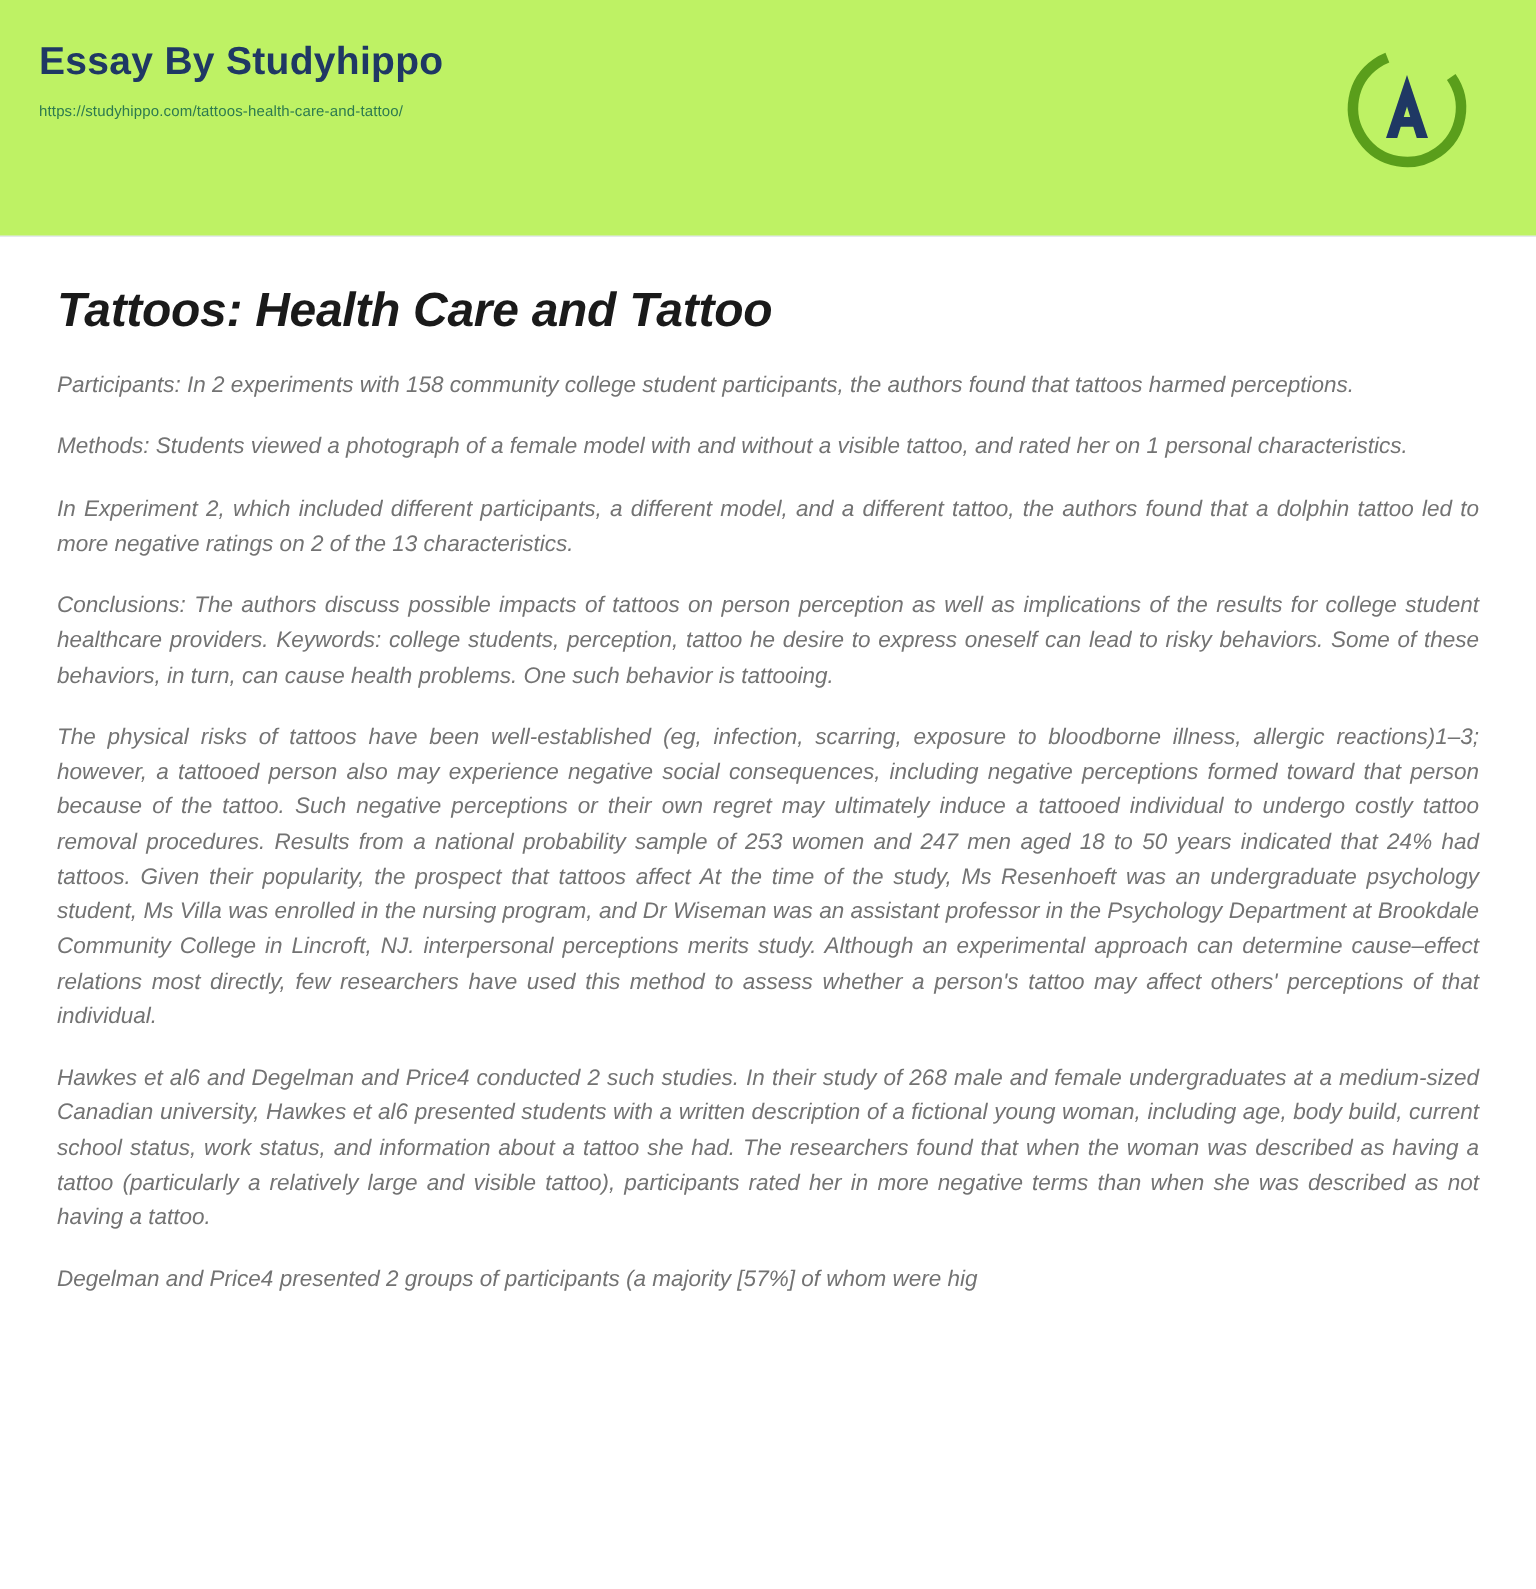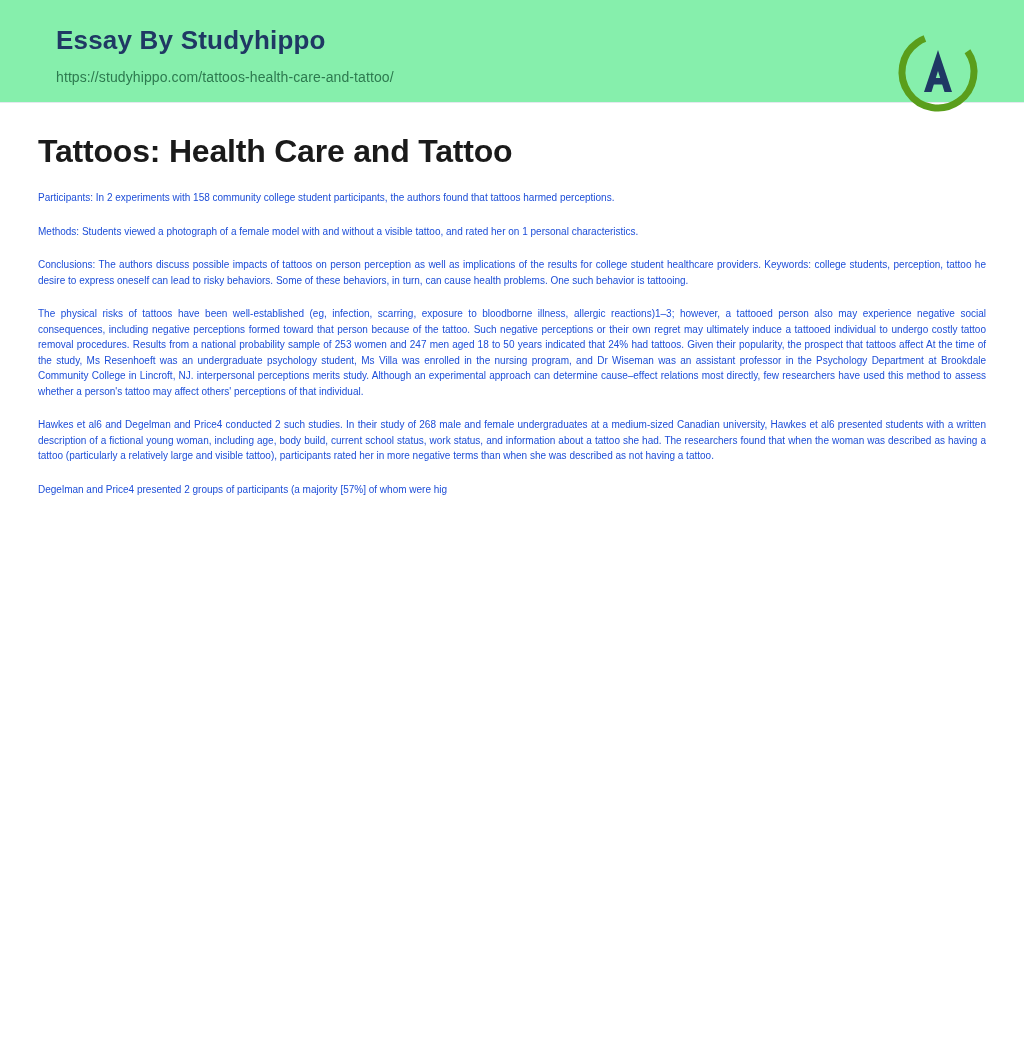--- a/index.html
+++ b/index.html
@@ -11,65 +11,66 @@
     font-family: "Liberation Sans", sans-serif;
   }
   .page {
     width: 1024px;
     min-height: 1059px;
     background: #ffffff;
     position: relative;
   }
   
   .header {
-    background: #86efac;
+    background: #bef264;
     border-bottom: 1px solid #e4e9ef;
-    height: 103px;
-    padding: 26px 38px 0 56px;
+    height: 158px;
+    padding: 26px 38px 0 26px;
     display: flex;
     align-items: flex-start;
     justify-content: space-between;
   }
   .brand-block {
     display: flex;
     flex-direction: column;
     gap: 14px;
   }
   .brand-title {
     font-size: 26px;
     font-weight: bold;
     color: #1f3864;
     letter-spacing: 0.2px;
     line-height: 1.1;
   }
   .brand-url {
-    font-size: 14px;
+    font-size: 10px;
     color: #2d7a4f;
     text-decoration: none;
     letter-spacing: 0.1px;
   }
   .logo-wrap {
     margin-top: 4px;
     margin-right: 6px;
   }
   
   .content {
     padding: 30px 38px 24px 38px;
+    font-style: italic;
   }
   .doc-title {
     font-size: 32px;
     font-weight: bold;
     color: #1a1a1a;
     margin: 0 0 20px 0;
     letter-spacing: -0.2px;
   }
   .para {
-    font-size: 10px;
+    font-size: 15px;
     line-height: 1.55;
-    color: #1d4ed8;
+    color: #737373;
     margin: 0 0 18px 0;
     text-align: justify;
   }
   .para:last-child { margin-bottom: 3px; }
 </style>
 </head>
 <body>
 
 <div class="page">
 
@@ -85,19 +86,20 @@
         <rect x="34" y="48" width="16" height="6.5" fill="#1f3864"></rect>
       </svg>
     </div>
   </div>
 
   <div class="content">
     <h1 class="doc-title">Tattoos: Health Care and Tattoo</h1>
 
     <p class="para">Participants: In 2 experiments with 158 community college student participants, the authors found that tattoos harmed perceptions.</p>
     <p class="para">Methods: Students viewed a photograph of a female model with and without a visible tattoo, and rated her on 1 personal characteristics.</p>
+    <p class="para">In Experiment 2, which included different participants, a different model, and a different tattoo, the authors found that a dolphin tattoo led to more negative ratings on 2 of the 13 characteristics.</p>
     <p class="para">Conclusions: The authors discuss possible impacts of tattoos on person perception as well as implications of the results for college student healthcare providers. Keywords: college students, perception, tattoo he desire to express oneself can lead to risky behaviors. Some of these behaviors, in turn, can cause health problems. One such behavior is tattooing.</p>
     <p class="para">The physical risks of tattoos have been well-established (eg, infection, scarring, exposure to bloodborne illness, allergic reactions)1–3; however, a tattooed person also may experience negative social consequences, including negative perceptions formed toward that person because of the tattoo. Such negative perceptions or their own regret may ultimately induce a tattooed individual to undergo costly tattoo removal procedures. Results from a national probability sample of 253 women and 247 men aged 18 to 50 years indicated that 24% had tattoos. Given their popularity, the prospect that tattoos affect At the time of the study, Ms Resenhoeft was an undergraduate psychology student, Ms Villa was enrolled in the nursing program, and Dr Wiseman was an assistant professor in the Psychology Department at Brookdale Community College in Lincroft, NJ. interpersonal perceptions merits study. Although an experimental approach can determine cause–effect relations most directly, few researchers have used this method to assess whether a person's tattoo may affect others' perceptions of that individual.</p>
     <p class="para">Hawkes et al6 and Degelman and Price4 conducted 2 such studies. In their study of 268 male and female undergraduates at a medium-sized Canadian university, Hawkes et al6 presented students with a written description of a fictional young woman, including age, body build, current school status, work status, and information about a tattoo she had. The researchers found that when the woman was described as having a tattoo (particularly a relatively large and visible tattoo), participants rated her in more negative terms than when she was described as not having a tattoo.</p>
     <p class="para">Degelman and Price4 presented 2 groups of participants (a majority [57%] of whom were hig</p>
   </div>
 
 </div>
 
 </body></html>

